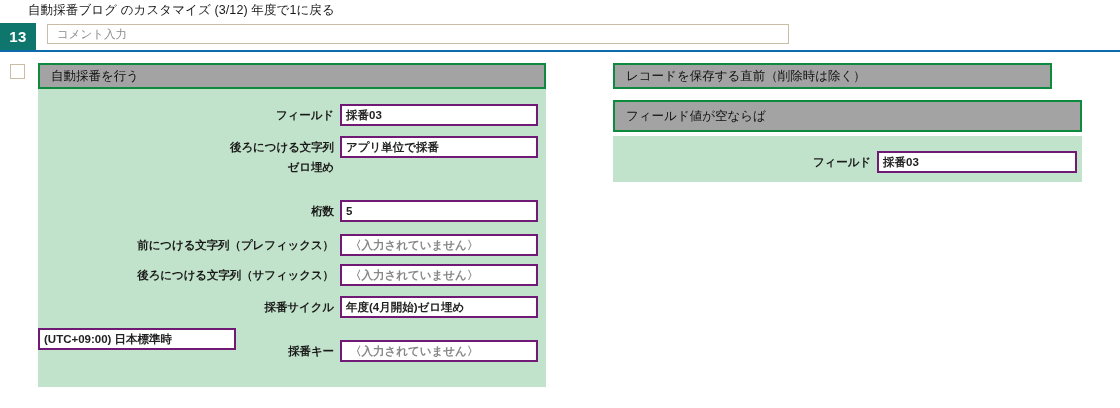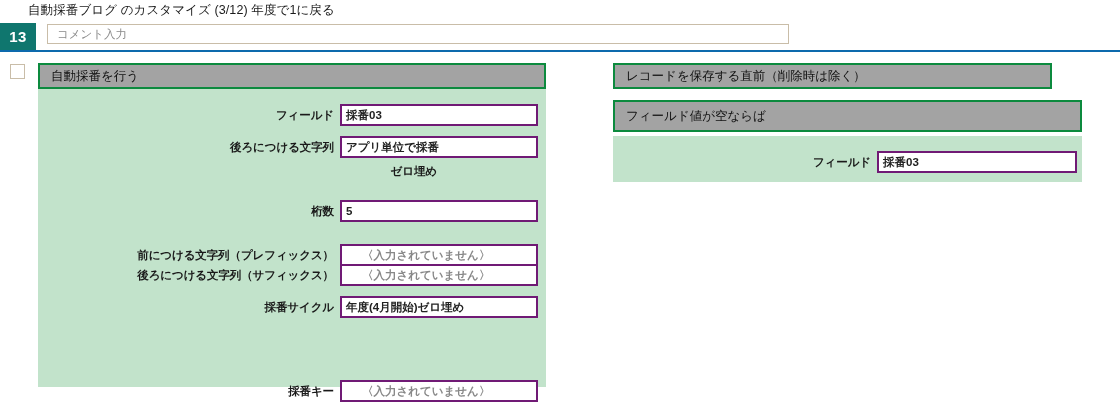--- a/index.html
+++ b/index.html
@@ -136,21 +136,21 @@
     align-items: center;
     padding-left: 4px;
     font-size: 11.5px;
     color: #222222;
     white-space: nowrap;
     overflow: hidden;
     font-weight: bold;
   }
   .field-input.empty {
     color: #888888;
-    padding-left: 20px;
+    padding-left: 8px;
   }
 
   
   #left-hdr   { left: 38px;  top: 63px;  width: 508px; height: 26px; }
   #left-body  { left: 38px;  top: 89px;  width: 508px; height: 298px; }
   .left-row   { left: 38px;  width: 508px; }
   .left-row .field-label { width: 270px; }
   .left-row .field-input { width: 198px; }
 
   
@@ -178,42 +178,43 @@
 <div class="green-body" id="left-body"></div>
 <div id="left-rows">
     <div class="field-row left-row" style="top: 104px;">
       <div class="field-label">フィールド</div>
       <div class="field-input">採番03</div>
     </div>
     <div class="field-row left-row" style="top: 136px;">
       <div class="field-label">後ろにつける文字列</div>
       <div class="field-input">アプリ単位で採番</div>
     </div>
-    <div class="field-row left-row" style="top: 164px; flex-direction: column;">
+    <div class="field-row left-row" style="top: 156px;">
       <div class="field-label">ゼロ埋め</div>
     </div>
     <div class="field-row left-row" style="top: 200px;">
       <div class="field-label">桁数</div>
       <div class="field-input">5</div>
     </div>
-    <div class="field-row left-row" style="top: 244px; align-items: center;">
+    <div class="field-row left-row" style="top: 234px; align-items: center;">
       <div class="field-label">前につける文字列（プレフィックス）</div>
       <div class="field-input empty">〈入力されていません〉</div>
     </div>
     <div class="field-row left-row" style="top: 264px;">
       <div class="field-label">後ろにつける文字列（サフィックス）</div>
       <div class="field-input empty">〈入力されていません〉</div>
     </div>
     <div class="field-row left-row" style="top: 296px;">
       <div class="field-label">採番サイクル</div>
       <div class="field-input">年度(4月開始)ゼロ埋め</div>
     </div>
     <div class="field-row left-row" style="top: 328px;">
-    </div>
-    <div class="field-row left-row" style="top: 380px;">
+      <div class="field-input">(UTC+09:00) 日本標準時</div>
+    </div>
+    <div class="field-row left-row" style="top: 340px;">
       <div class="field-label">採番キー</div>
       <div class="field-input empty">〈入力されていません〉</div>
     </div>
   </div>
 
 <div class="hdr-box" id="right-hdr-1">レコードを保存する直前（削除時は除く）</div>
 <div class="hdr-box" id="right-hdr-2">フィールド値が空ならば</div>
 <div class="green-body" id="right-body"></div>
 <div id="right-rows">
     <div class="field-row right-row" style="top: 151px;">

